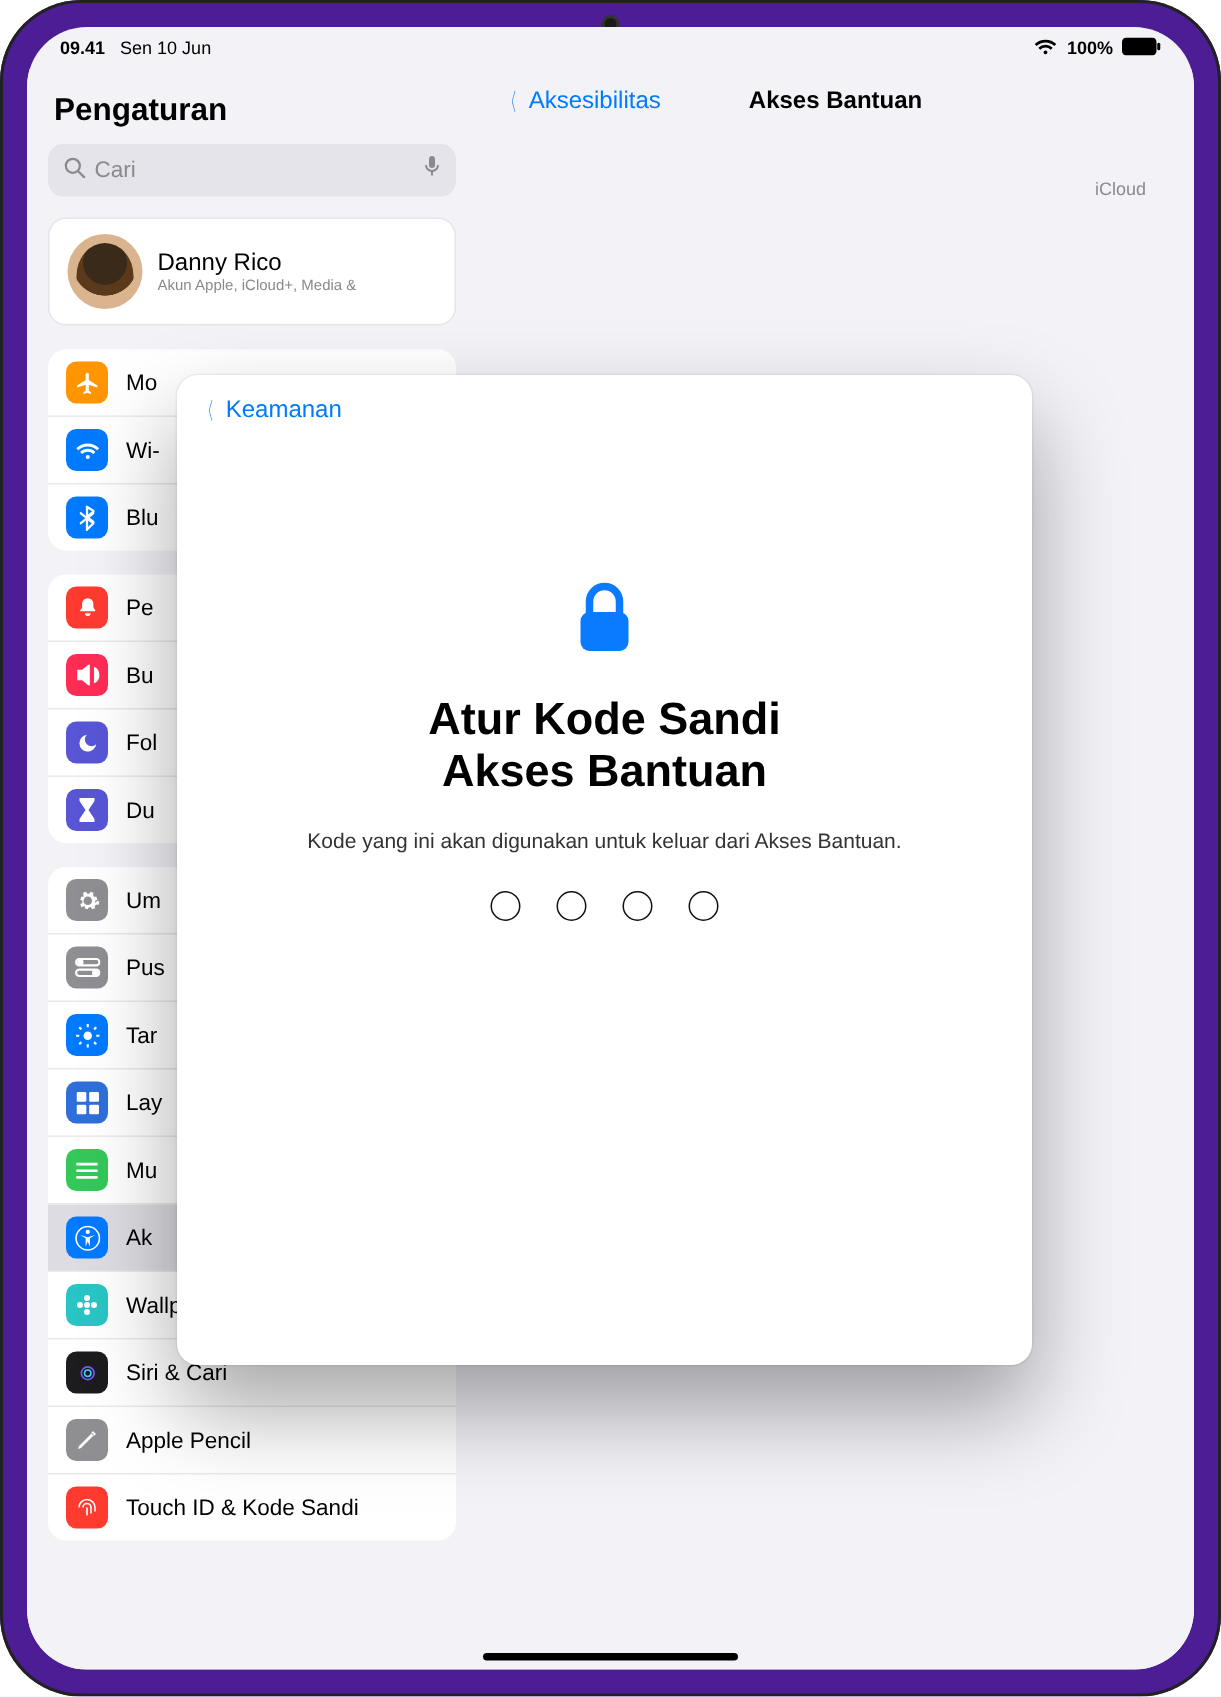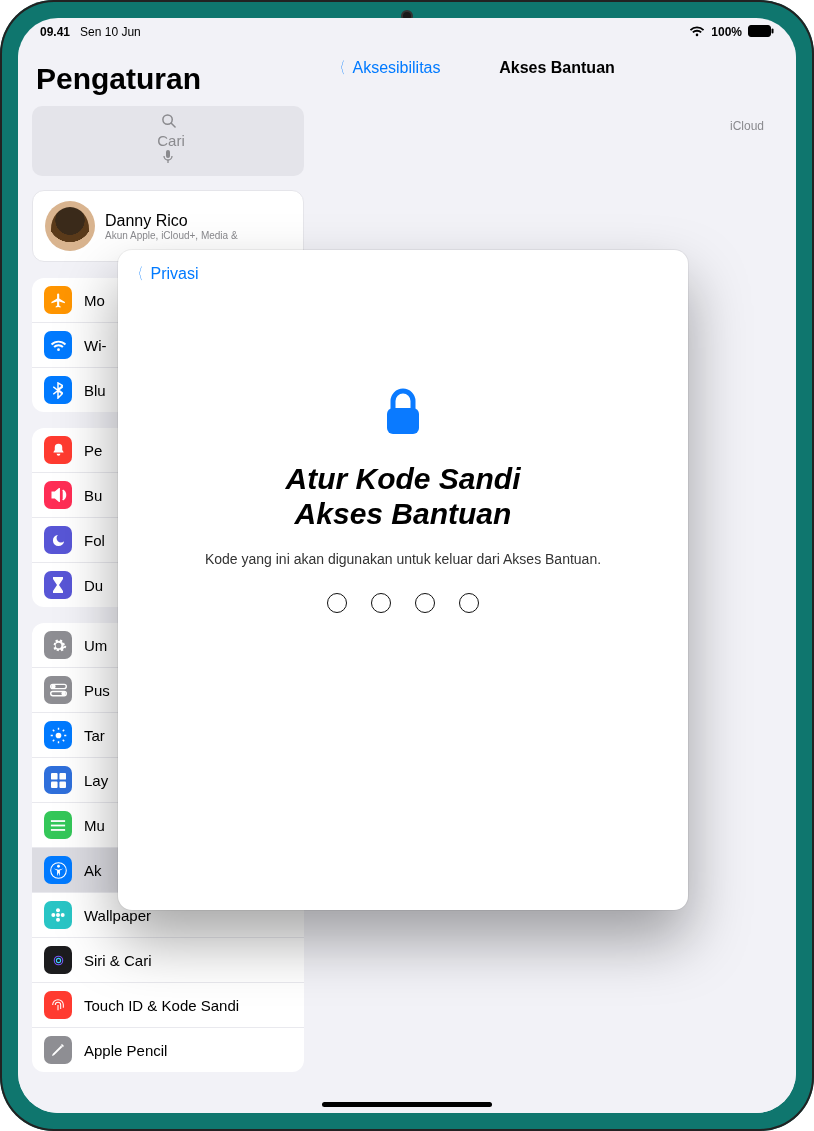--- a/index.html
+++ b/index.html
@@ -1,19 +1,19 @@
 <!DOCTYPE html>
 <html><head>
 <meta charset="utf-8">
 <style>
   * { box-sizing: border-box; margin: 0; padding: 0; font-family: -apple-system, "Helvetica Neue", Arial, sans-serif; }
   body { background: #fff; display: flex; justify-content: center; }
   .device {
     width: 814px; height: 1131px; position: relative;
-    background: #0f766e; border-radius: 54px; padding: 18px;
+    background: #4c1d95; border-radius: 54px; padding: 18px;
     box-shadow: 0 0 0 2px #222 inset;
   }
   .camera {
     position: absolute; top: 10px; left: 50%; transform: translateX(-50%);
     width: 12px; height: 12px; background: #1a1a1a; border-radius: 50%;
     border: 2px solid #333;
   }
   .screen {
     width: 100%; height: 100%; background: #f2f2f7;
     border-radius: 40px; overflow: hidden; position: relative;
@@ -23,24 +23,24 @@
     padding: 0 22px; font-size: 12px; font-weight: 600; color: #000;
   }
   .statusbar .right { display: flex; align-items: flex-start; gap: 6px; }
   .wifi-icon, .battery-icon { display: inline-flex; align-items: center; }
   .content { display: flex; height: calc(100% - 28px); }
   .sidebar {
     width: 300px; height: 100%; background: #f2f2f7;
     padding: 10px 14px 0 14px; overflow: hidden;
     border-right: 0;
   }
-  .sidebar h1 { font-size: 30px; font-weight: 700; margin: 6px 0 10px 4px; }
+  .sidebar h1 { font-size: 21px; font-weight: 700; margin: 6px 0 10px 4px; }
   .search {
     display: flex; align-items: center; background: #e4e4ea; border-radius: 10px;
-    padding: 7px 10px; margin-bottom: 14px; color: #8a8a8e; flex-direction: column;
+    padding: 7px 10px; margin-bottom: 14px; color: #8a8a8e;
   }
   .search span.ph { flex: 1; margin-left: 6px; font-size: 15px; }
   .account {
     display: flex; align-items: center; background: #fff; border-radius: 12px;
     padding: 10px 12px; margin-bottom: 16px; border: 1px solid #e5e5ea;
   }
   .avatar {
     width: 50px; height: 50px; border-radius: 50%; background: #d9b48f;
     margin-right: 10px; position: relative; overflow: hidden;
   }
@@ -82,21 +82,21 @@
   .modal {
     position: absolute; left: 100px; top: 232px; width: 570px; height: 660px;
     background: #fff; border-radius: 14px;
     box-shadow: 0 30px 60px rgba(0,0,0,.35), 0 0 0 1px rgba(0,0,0,.05);
     display: flex; flex-direction: column;
   }
   .modal-nav { height: 48px; display: flex; align-items: center; padding: 0 12px; }
   .modal-nav .back { color: #007aff; font-size: 16px; display: flex; align-items: center; }
   .modal-body { flex: 1; display: flex; flex-direction: column; align-items: center; padding-top: 88px; }
   .lock-wrap { color: #0a7aff; margin-bottom: 20px; }
-  .modal-body h2 { font-size: 30px; font-weight: 700; text-align: center; line-height: 1.15; font-style: italic; }
+  .modal-body h2 { font-size: 30px; font-weight: 700; text-align: center; line-height: 1.15; }
   .modal-body p { font-size: 14px; color: #333; margin-top: 20px; text-align: center; }
   .dots { display: flex; gap: 24px; margin-top: 26px; }
   .dot { width: 20px; height: 20px; border: 1.6px solid #111; border-radius: 50%; }
   .home-ind {
     position: absolute; bottom: 6px; left: 50%; transform: translateX(-50%);
     width: 170px; height: 5px; background: #000; border-radius: 3px;
   }
   .dim-overlay{
     position:absolute; inset:0; background:rgba(0,0,0,0); pointer-events:none;
   }
@@ -306,34 +306,34 @@
                 <div class="ico" style="background: rgb(28, 28, 30);">
                   <svg width="17" height="17" viewBox="0 0 24 24">
                     <circle cx="12" cy="12" r="11" fill="#1c1c1e"></circle>
                     <circle cx="12" cy="12" r="6" fill="none" stroke="#7a5cff" stroke-width="1.5"></circle>
                     <circle cx="12" cy="12" r="3" fill="none" stroke="#3bd1ff" stroke-width="1.5"></circle>
                   </svg>
                 </div>
                 <span>Siri &amp; Cari</span>
               </div>
               <div class="row">
+                <div class="ico" style="background: rgb(142, 142, 147);">
+                  <svg width="16" height="16" viewBox="0 0 24 24" fill="#fff">
+                    <path d="M3 21l3-1 13-13-2-2L4 18l-1 3zM18 3l3 3-2 2-3-3 2-2z"></path>
+                  </svg>
+                </div>
+                <span>Apple Pencil</span>
+              </div>
+              <div class="row">
                 <div class="ico" style="background: rgb(255, 59, 48);">
                   <svg width="16" height="16" viewBox="0 0 24 24" fill="none" stroke="#fff" stroke-width="1.6">
                     <path d="M4 12a8 8 0 0116 0v4M8 12a4 4 0 018 0v6M12 12v8"></path>
                   </svg>
                 </div>
                 <span>Touch ID &amp; Kode Sandi</span>
-              </div>
-              <div class="row">
-                <div class="ico" style="background: rgb(142, 142, 147);">
-                  <svg width="16" height="16" viewBox="0 0 24 24" fill="#fff">
-                    <path d="M3 21l3-1 13-13-2-2L4 18l-1 3zM18 3l3 3-2 2-3-3 2-2z"></path>
-                  </svg>
-                </div>
-                <span>Apple Pencil</span>
               </div>
             </div>
           </div>
       </div>
 
       <div class="main">
         <div class="main-nav">
           <div class="back">
             <span class="chev">〈</span>&nbsp;<span>Aksesibilitas</span>
           </div>
@@ -343,21 +343,21 @@
           <div class="desc" style="text-align:right;padding-top:18px">
             <span>iCloud</span>
           </div>
         </div>
       </div>
     </div>
 
     <div class="modal">
       <div class="modal-nav">
         <div class="back">
-          <span class="chev">〈</span>&nbsp;<span>Privasi</span>
+          <span class="chev">〈</span>&nbsp;<span>Keamanan</span>
         </div>
       </div>
       <div class="modal-body">
         <div class="lock-wrap">
           <svg width="46" height="52" viewBox="0 0 46 52">
             <path d="M13 22v-7a10 10 0 0120 0v7" stroke="#0a7aff" stroke-width="5" fill="none" stroke-linecap="round"></path>
             <rect x="7" y="22" width="32" height="26" rx="6" fill="#0a7aff"></rect>
           </svg>
         </div>
         <h2>

